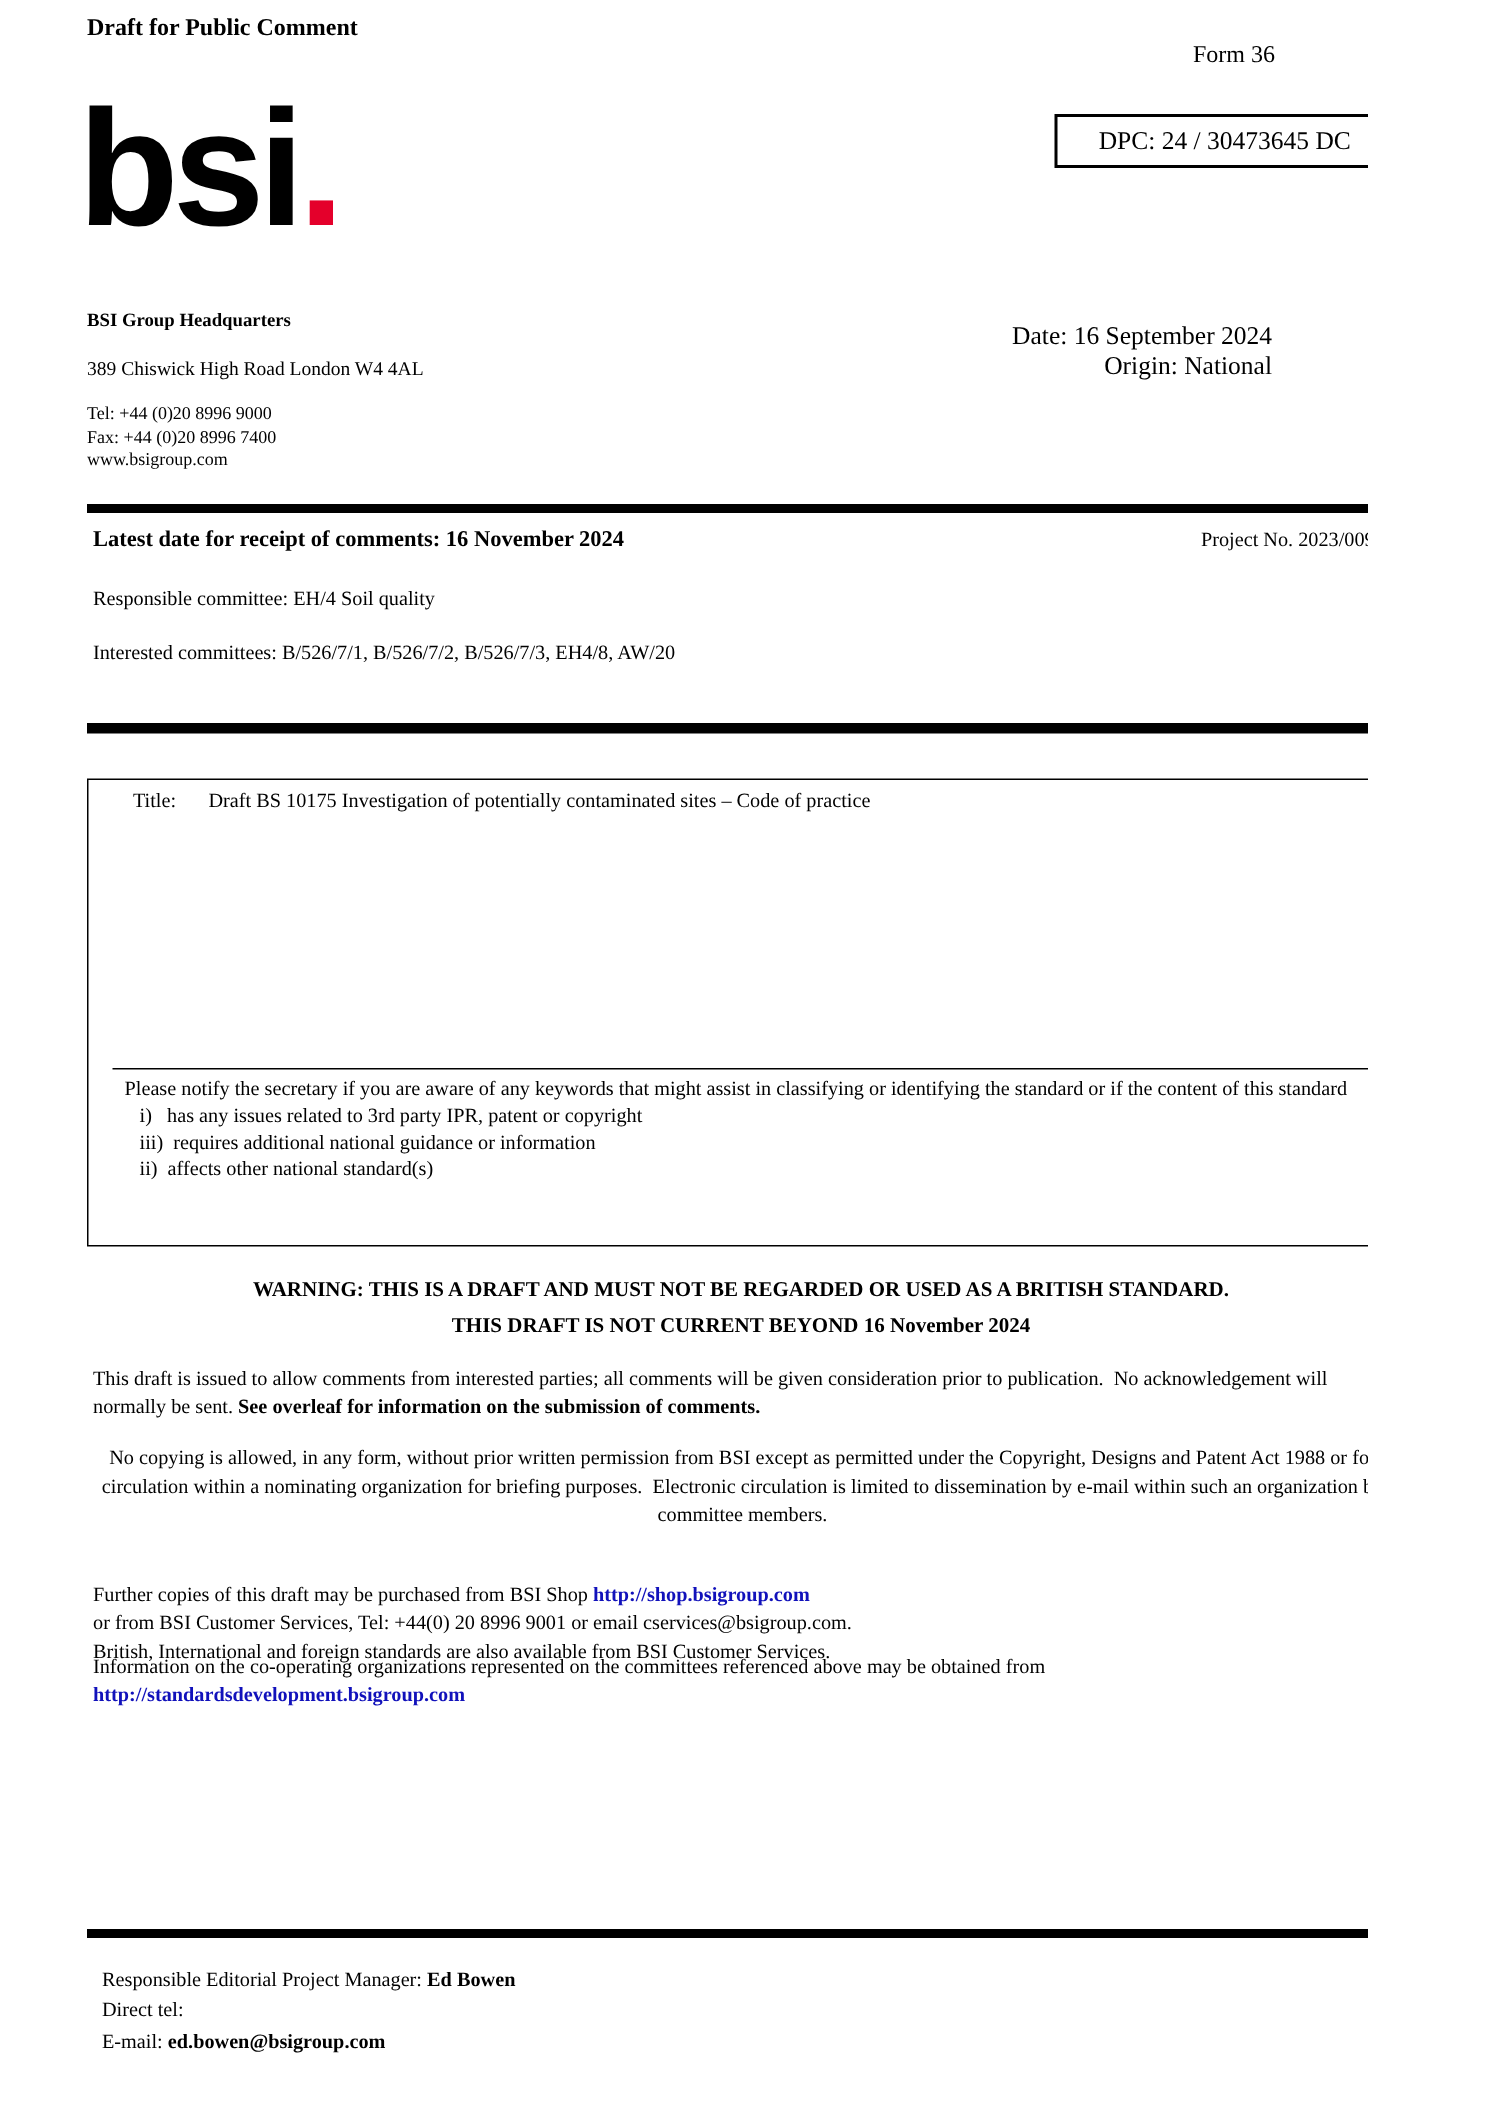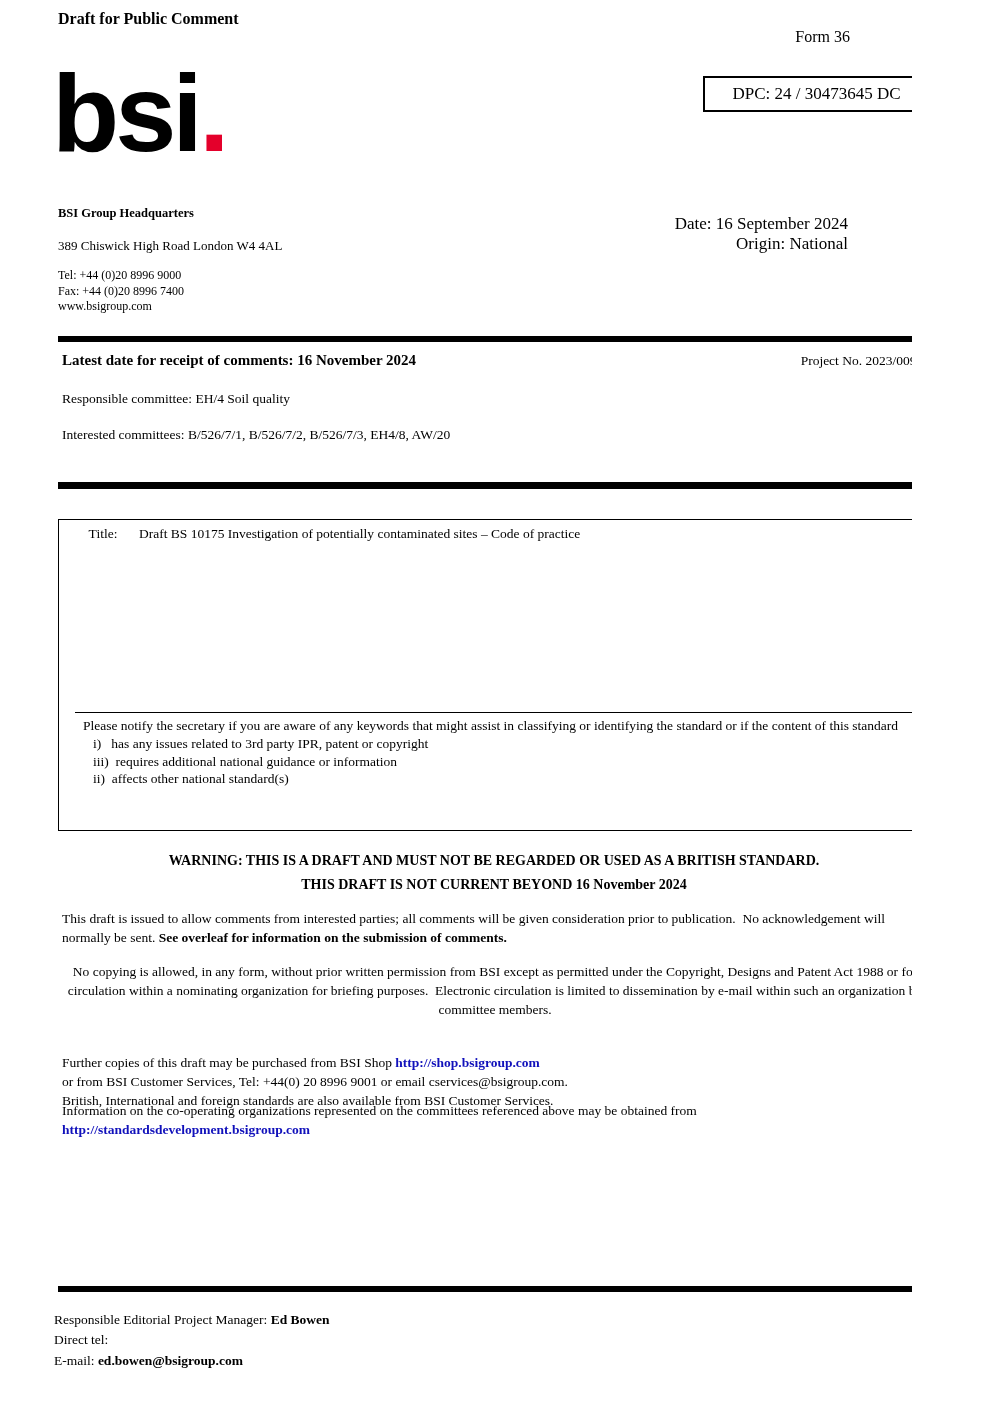--- a/index.html
+++ b/index.html
@@ -63,21 +63,21 @@
 
   .para { position:absolute; left:62px; width:866px; font-size:13.5px; line-height:1.4; white-space:pre-wrap; }
   .para1 { top:910px; }
   .para2 { top:963px;text-align:center; }
   .para3 { top:1034px;margin-top:20px; }
   .para4 { top:1102px; }
 
   .bold { font-weight:bold; }
   a.link, .link { color:#1111bb; font-weight:bold; text-decoration:none; cursor:pointer; }
 
-  .footer { position:absolute; left:54px; top:1310px; font-size:13.5px; line-height:1.5; }
+  .footer { position:absolute; left:68px; top:1310px; font-size:13.5px; line-height:1.5; }
 </style>
 </head>
 <body>
 
 <div class="page">
 
   <div class="draft-label">Draft for Public Comment</div>
   <div class="form-label">Form 36</div>
 
   <div class="dpc-box">

